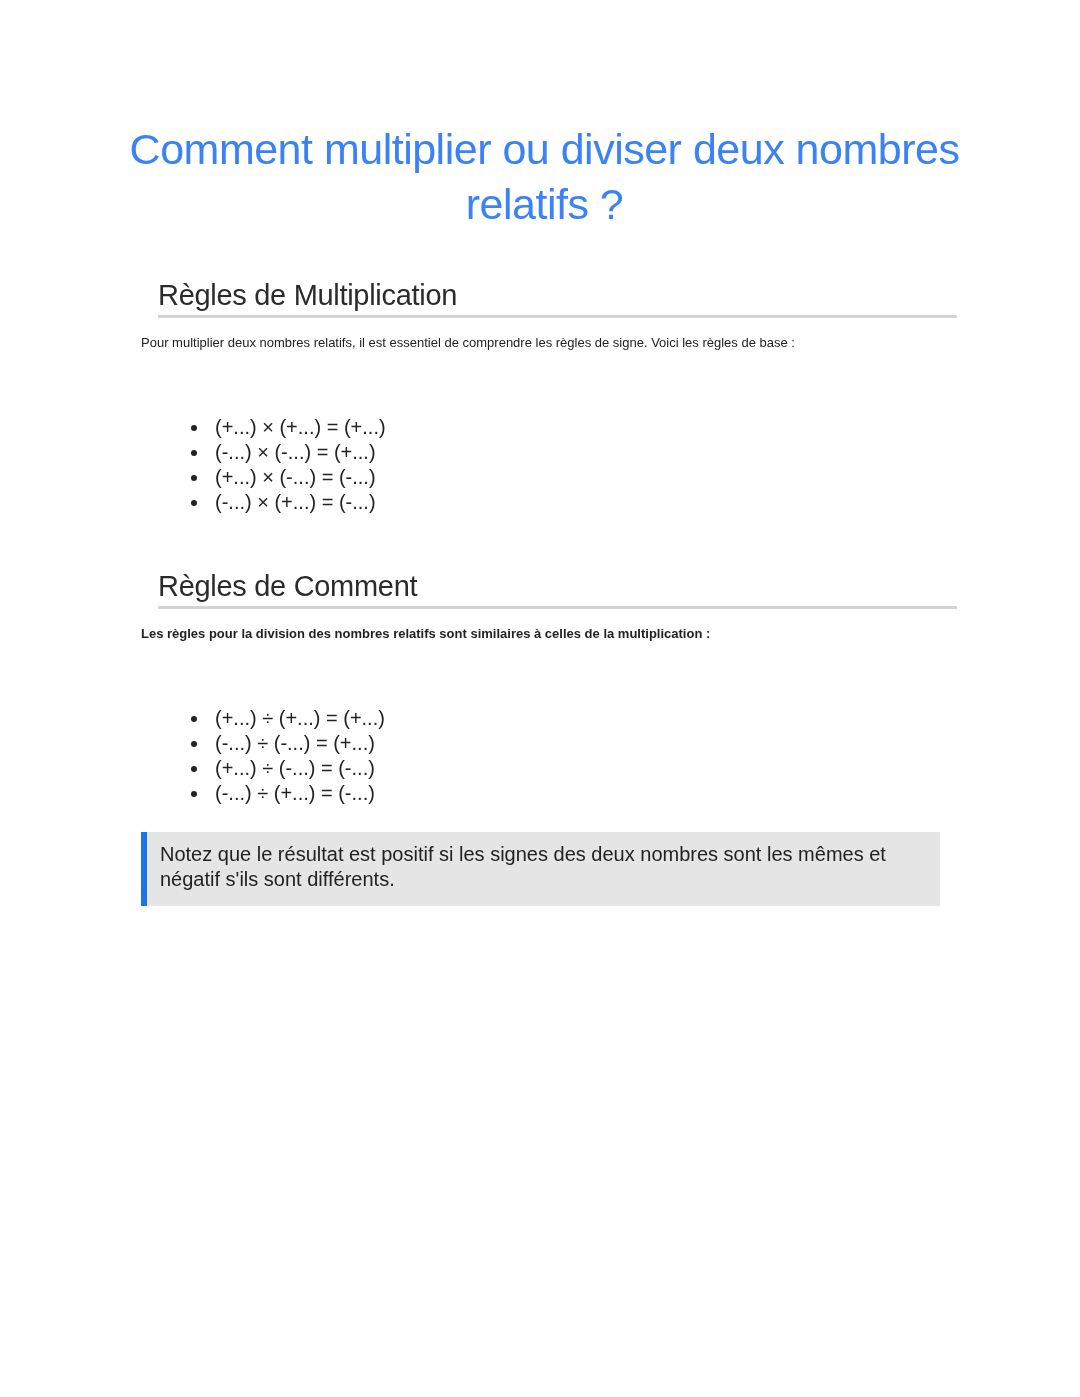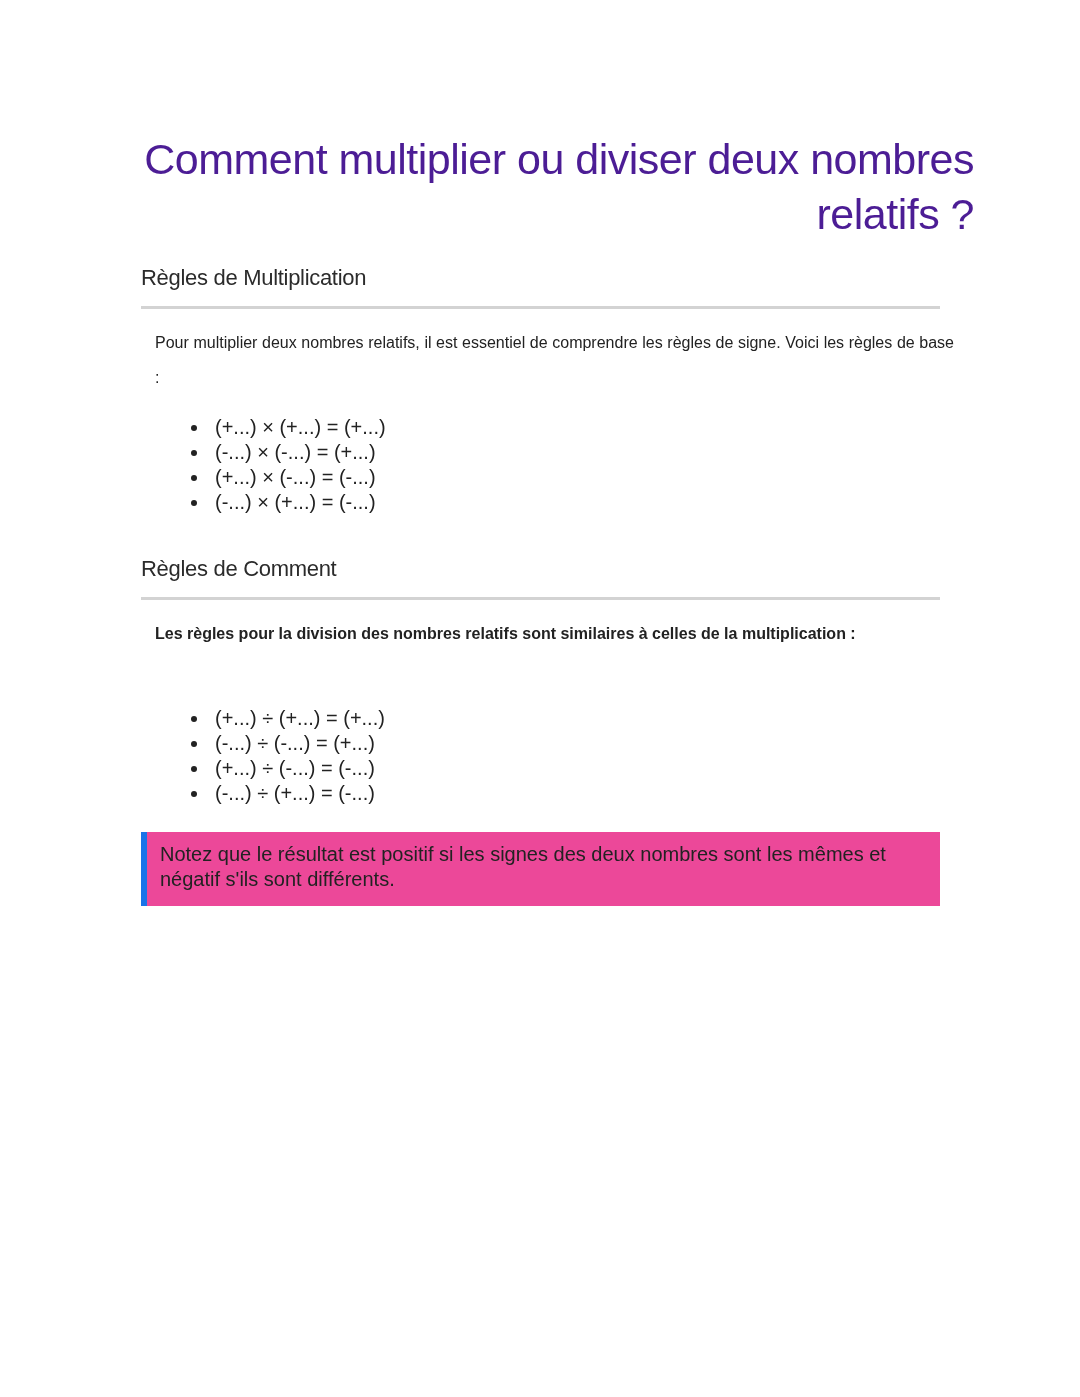--- a/index.html
+++ b/index.html
@@ -2,45 +2,45 @@
 <html><head>
   <meta charset="utf-8">
   <style>
     html, body { margin: 0; padding: 0; background: #ffffff; }
     body {
       width: 1080px; height: 1397px; position: relative; overflow: hidden;
       font-family: "Liberation Sans", sans-serif; color: #222222;
     }
     .page { position: absolute; left: 141px; top: 0; width: 799px; }
     .title {
-      margin: 14px; position: absolute; top: 118px; left: -20px; width: 839px;
-      text-align: right; font-weight: normal; font-size: 43px; line-height: 55px;
-      color: #4c1d95; letter-spacing: -0.5px;
+      margin: 4px; position: absolute; top: 118px; left: -20px; width: 839px;
+      text-align: center; font-weight: normal; font-size: 43px; line-height: 55px;
+      color: #3b82f6; letter-spacing: -0.5px;
     }
     .h2 {
-      margin: 0; position: absolute; left: 0; width: 799px;
-      font-weight: normal; font-size: 22px; line-height: 40px; color: #2b2b2b;
-      padding-bottom: 8px; border-bottom: 3px solid #d3d3d3; letter-spacing: -0.3px;
+      margin: 17px; position: absolute; left: 0; width: 799px;
+      font-weight: normal; font-size: 29px; line-height: 40px; color: #2b2b2b;
+      border-bottom: 3px solid #d3d3d3; letter-spacing: -0.3px;
     }
     .para {
-      position: absolute; left: 14px; width: 799px; margin: 0;
-      font-size: 16px; line-height: 35px; text-align: justify; color: #222;
+      position: absolute; left: 0; width: 799px; margin: 0;
+      font-size: 13px; line-height: 35px; text-align: justify; color: #222;
     }
     .rules {
       position: absolute; left: 50px; margin: 0; padding: 0; list-style: none;
       font-size: 20px; line-height: 25px; color: #222;
     }
     .rules li { position: relative; padding-left: 24px; }
     .rules li .bullet {
       position: absolute; left: 0; top: 10px; width: 6px; height: 6px;
       border-radius: 50%; background: #222;
     }
     .note {
       position: absolute; left: 0; top: 832px; width: 799px; height: 74px;
-      background: #ec4899; border-left: 6px solid #1a73e8; box-sizing: border-box;
+      background: #e5e5e5; border-left: 6px solid #1a73e8; box-sizing: border-box;
       padding: 10px 14px 0 13px; font-size: 20px; line-height: 25px; color: #222;
     }
   </style>
 </head>
 <body>
 
 <div class="page">
   <h1 class="title">Comment multiplier ou diviser deux nombres relatifs ?</h1>
 
   <h2 class="h2" style="top:258px;">Règles de Multiplication</h2>

